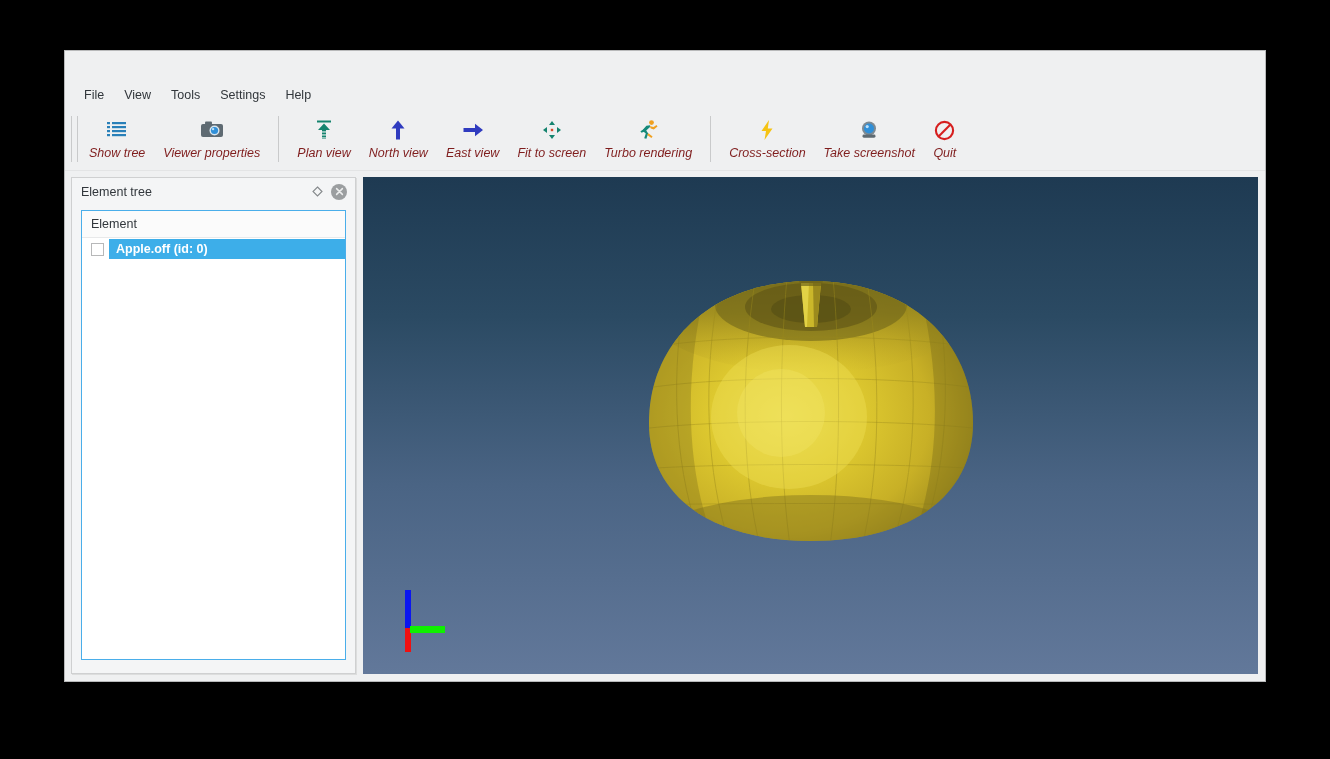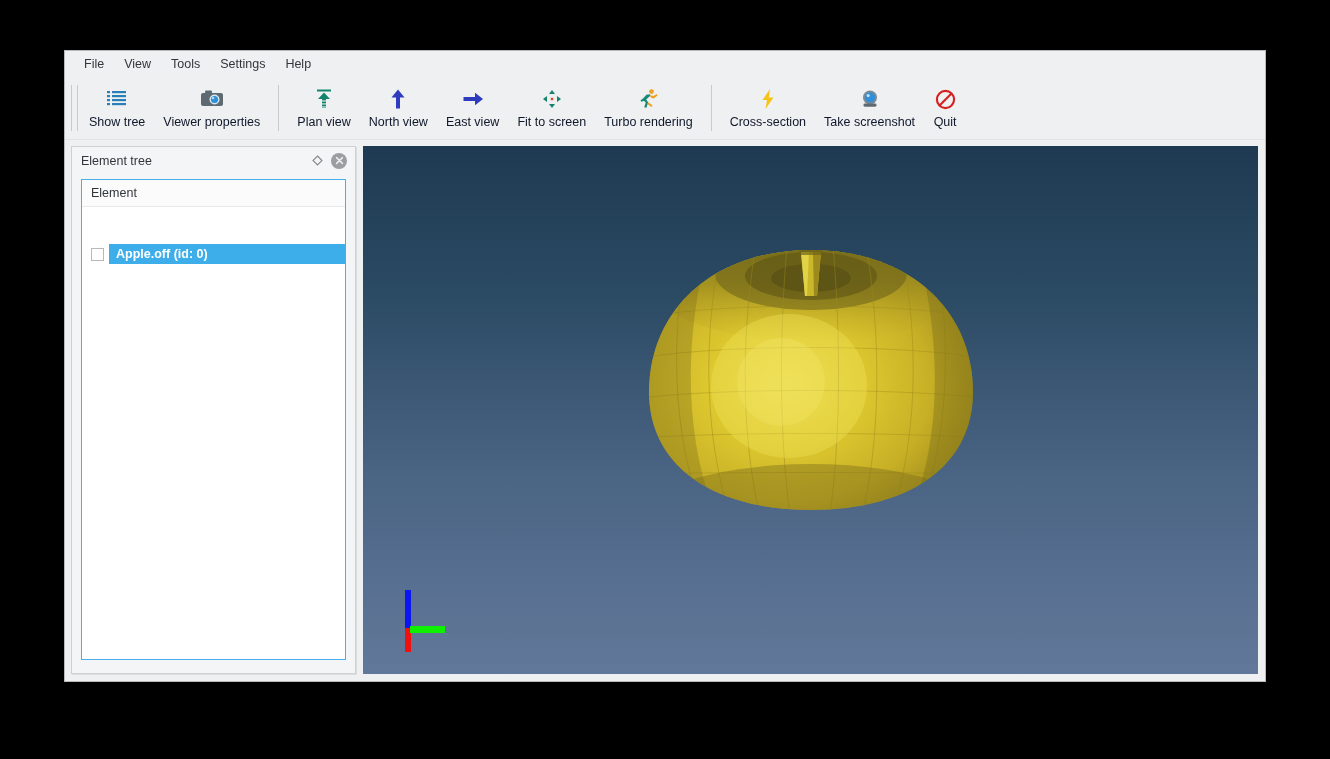--- a/index.html
+++ b/index.html
@@ -71,20 +71,21 @@
     display: flex; align-items: center; justify-content: center;
   }
 
   
   .menubar {
     height: 26px;
     background: #eff0f1;
     display: flex; align-items: center;
     padding-left: 9px;
     flex: 0 0 auto;
+    margin-top: 31px;
   }
   .menu-item {
     font-size: 12.5px; color: #31363b;
     padding: 3px 10px;
     cursor: default;
   }
 
   
   .toolbar {
     height: 62px;
@@ -111,21 +112,21 @@
     padding: 4px 9px;
     border-radius: 3px;
     cursor: default;
     flex: 0 0 auto;
   }
   .tbtn.active { background: #c0c2c4; }
   .tbtn .ico {
     width: 24px; height: 24px;
     display: flex; align-items: center; justify-content: center;
   }
-  .tbtn .lbl { font-size: 12.5px; color: #0f172a; white-space: nowrap; }
+  .tbtn .lbl { font-size: 12.5px; color: #7f1d1d; white-space: nowrap; font-style: italic; }
 
   
   .body {
     flex: 1 1 auto;
     display: flex;
     padding: 6px 7px 7px 6px;
     gap: 7px;
     min-height: 0;
   }
 
@@ -170,21 +171,20 @@
     padding-left: 9px;
     font-size: 12.5px; color: #31363b;
     background: #fbfbfb;
     border-bottom: 1px solid #e8e9ea;
     flex: 0 0 auto;
   }
   .tree-body { flex: 1 1 auto; overflow: hidden; padding-top: 1px; }
   .tree-row {
     height: 20px; display: flex; align-items: center;
     padding-left: 9px;
-    margin-top: 36px;
   }
   .tree-row .cb {
     width: 13px; height: 13px;
     border: 1px solid #b7b8b9;
     background: #fff;
     box-sizing: border-box;
     flex: 0 0 auto;
   }
   .tree-row .sel {
     flex: 1 1 auto;

